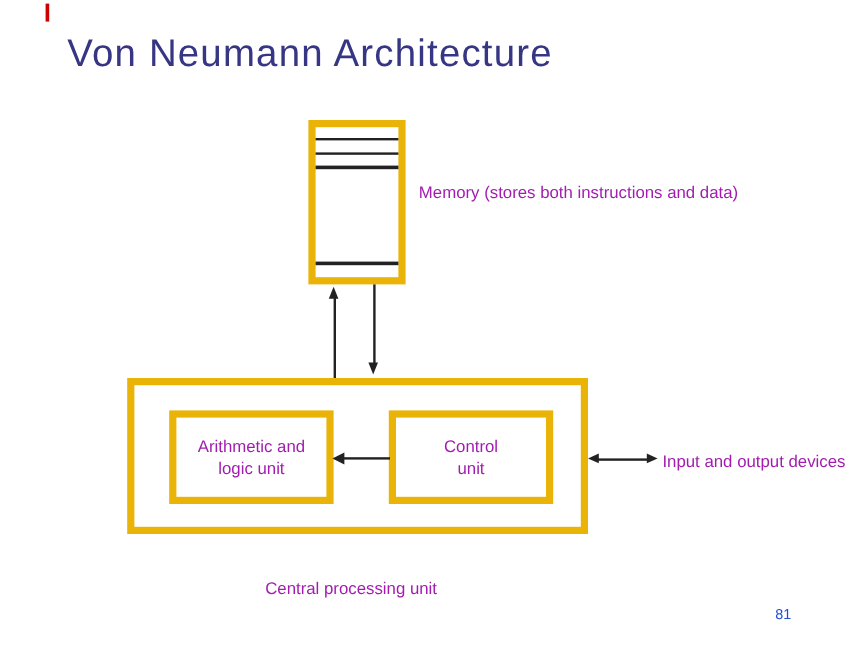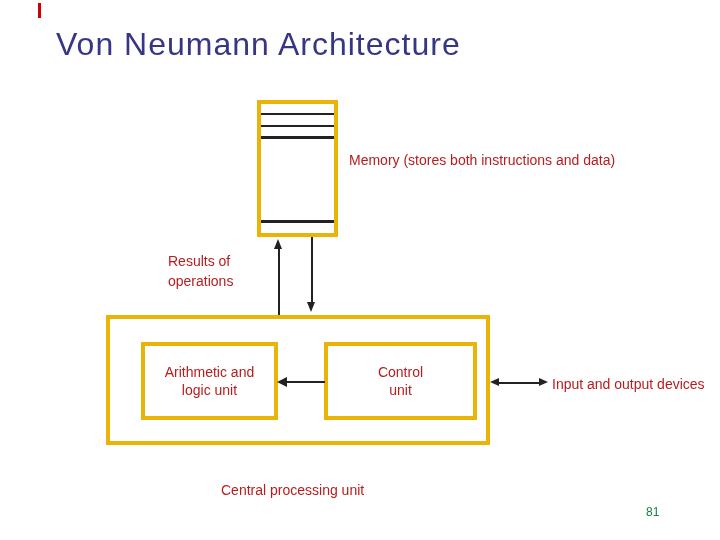--- a/index.html
+++ b/index.html
@@ -27,62 +27,62 @@
     left: 56px; top: 26px;
     margin: 0;
     font-size: 32px;
     font-weight: 400;
     letter-spacing: 1px;
     color: #363684;
     white-space: nowrap;
   }
 
   .dlabel {
-    color: #b91c1c;
+    color: #a21caf;
     font-size: 14px;
     line-height: 17px;
     white-space: pre-line;
   }
 
   
   .box {
     box-sizing: border-box;
-    border: 4px solid #eab308;
+    border: 6px solid #eab308;
     background: #ffffff;
   }
   .memory-box  { left: 257px; top: 100px; width: 81px;  height: 137px; }
   .mem-line {
     position: absolute; left: 0; right: 0;
     height: 1.5px; background: #222222;
   }
   .mem-line.l1 { top: 9px; }
   .mem-line.l2 { top: 21px; }
   .mem-line.l3 { top: 32px; height: 2.5px; }
   .mem-line.l4 { bottom: 10px; height: 3px; }
 
   .cpu-box     { left: 106px; top: 315px; width: 384px; height: 130px; }
   .alu-box     { left: 141px; top: 342px; width: 137px; height: 78px;
                  display: flex; align-items: center; justify-content: center;
                  text-align: center; }
-  .control-box { left: 324px; top: 342px; width: 153px; height: 78px;
+  .control-box { left: 324px; top: 342px; width: 137px; height: 78px;
                  display: flex; align-items: center; justify-content: center;
                  text-align: center; }
   .alu-box .dlabel, .control-box .dlabel { line-height: 18px; }
 
   
   .memory-label       { left: 349px; top: 152px; }
   .results-label      { left: 168px; top: 251px; line-height: 20px; }
   .instructions-label { left: 342px; top: 269px; }
   .io-label           { left: 552px; top: 376px; white-space: nowrap; }
   .cpu-label          { left: 221px; top: 482px; white-space: nowrap; }
 
   .page-number {
     left: 646px; top: 505px;
     font-size: 12px;
-    color: #15803d;
+    color: #1d4ed8;
   }
 
   
   .shaft-v { width: 1.5px; background: #222222; }
   .shaft-h { height: 1.5px; background: #222222; }
   .arrowhead { width: 0; height: 0; }
 
   .up-arrow-shaft   { left: 278px; top: 248px; height: 67px; }
   .up-arrowhead     { left: 274px; top: 239px;
                       border-left: 4.5px solid transparent;
@@ -123,22 +123,20 @@
   <div class="abs box memory-box">
     <div class="mem-line l1"></div>
     <div class="mem-line l2"></div>
     <div class="mem-line l3"></div>
     <div class="mem-line l4"></div>
   </div>
   <div class="abs dlabel memory-label">Memory (stores both instructions and data)</div>
 
   <div class="abs shaft-v up-arrow-shaft"></div>
   <div class="abs arrowhead up-arrowhead"></div>
-  <div class="abs dlabel results-label">Results of
-operations</div>
 
   <div class="abs shaft-v down-arrow-shaft"></div>
   <div class="abs arrowhead down-arrowhead"></div>
 
   <div class="abs box cpu-box"></div>
 
   <div class="abs box alu-box">
     <span class="dlabel">Arithmetic and
 logic unit</span>
   </div>

